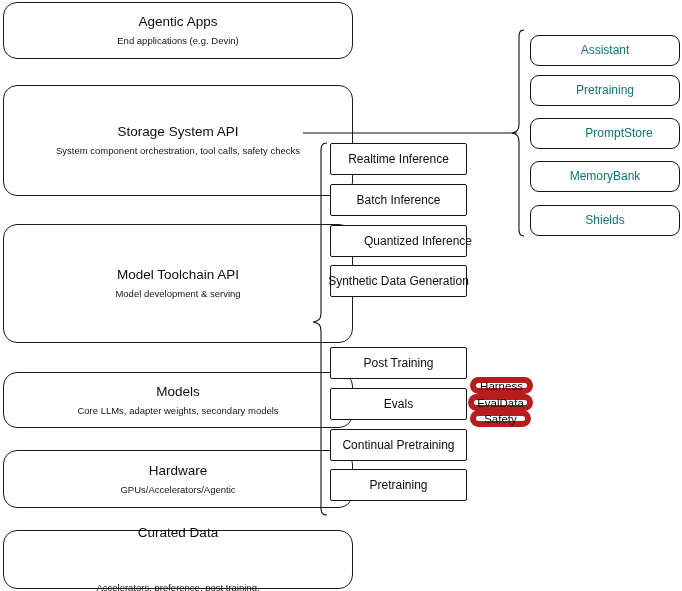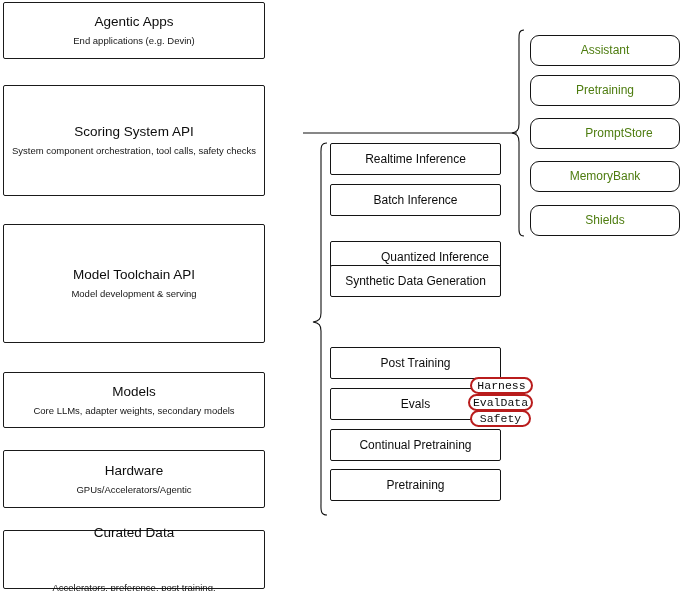--- a/index.html
+++ b/index.html
@@ -29,39 +29,39 @@
     display: flex;
     flex-direction: column;
     align-items: center;
     justify-content: center;
     text-align: center;
   }
 
   
   .layer {
     left: 3px;
-    width: 262px;
-    border-radius: 2px;
+    width: 350px;
+    border-radius: 14px;
   }
   .layer .title {
     font-size: 13.5px;
     color: #0d0d0d;
     line-height: 18px;
   }
   .layer .subtitle {
     font-size: 9.5px;
     color: #161616;
     line-height: 14px;
     margin-top: 3px;
   }
 
   
   .midbox {
     left: 330px;
-    width: 171px;
+    width: 137px;
     height: 32px;
     border-radius: 2px;
     border-color: #141414;
   }
   .midbox .lbl {
     font-size: 12px;
     color: #0d0d0d;
     line-height: 15px;
     white-space: nowrap;
   }
@@ -69,41 +69,40 @@
   
   .rightbox {
     left: 530px;
     width: 150px;
     height: 31px;
     border-radius: 9px;
     border-color: #141414;
   }
   .rightbox .lbl {
     font-size: 12px;
-    color: #4d7c0f;
+    color: #0f766e;
     line-height: 15px;
     white-space: nowrap;
   }
 
   
   .pill {
     position: absolute;
     box-sizing: border-box;
     background: #ffffff;
-    border: 2px solid #b91c1c;
+    border: 6px solid #b91c1c;
     border-radius: 999px;
     display: flex;
     align-items: center;
     justify-content: center;
     font-size: 11.5px;
     color: #0d0d0d;
     line-height: 14px;
     white-space: nowrap;
     z-index: 5;
-    font-family: Liberation Mono, monospace;
   }
 
   
   #wires {
     position: absolute;
     left: 0;
     top: 0;
     width: 682px;
     height: 591px;
     pointer-events: none;
@@ -119,21 +118,21 @@
 <body>
 
 <div id="canvas">
 
   <div class="rbox layer" style="top:2px;height:57px;">
     <div class="title">Agentic Apps</div>
     <div class="subtitle">End applications (e.g. Devin)</div>
   </div>
 
   <div class="rbox layer" style="top:85px;height:111px;">
-    <div class="title">Scoring System API</div>
+    <div class="title">Storage System API</div>
     <div class="subtitle">System component orchestration, tool calls, safety checks</div>
   </div>
 
   <div class="rbox layer" style="top:224px;height:119px;">
     <div class="title">Model Toolchain API</div>
     <div class="subtitle">Model development &amp; serving</div>
   </div>
 
   <div class="rbox layer" style="top:372px;height:56px;">
     <div class="title">Models</div>
@@ -170,21 +169,21 @@
              L 321 503
              C 321 509, 320 515, 327 515"></path>
   </svg>
 
   <div class="rbox midbox" style="top:143px;">
     <div class="lbl">Realtime Inference</div>
   </div>
   <div class="rbox midbox" style="top:184px;">
     <div class="lbl">Batch Inference</div>
   </div>
-  <div class="rbox midbox" style="top:241px;padding-left:39px;">
+  <div class="rbox midbox" style="top:225px;padding-left:39px;">
     <div class="lbl">Quantized Inference</div>
   </div>
   <div class="rbox midbox" style="top:265px;">
     <div class="lbl">Synthetic Data Generation</div>
   </div>
   <div class="rbox midbox" style="top:347px;">
     <div class="lbl">Post Training</div>
   </div>
   <div class="rbox midbox" style="top:388px;">
     <div class="lbl">Evals</div>

